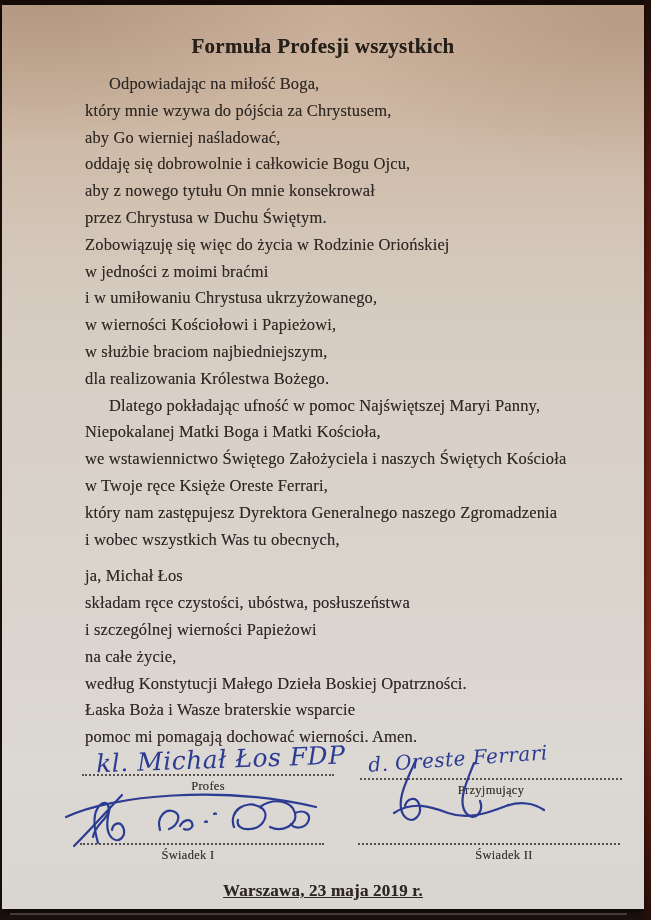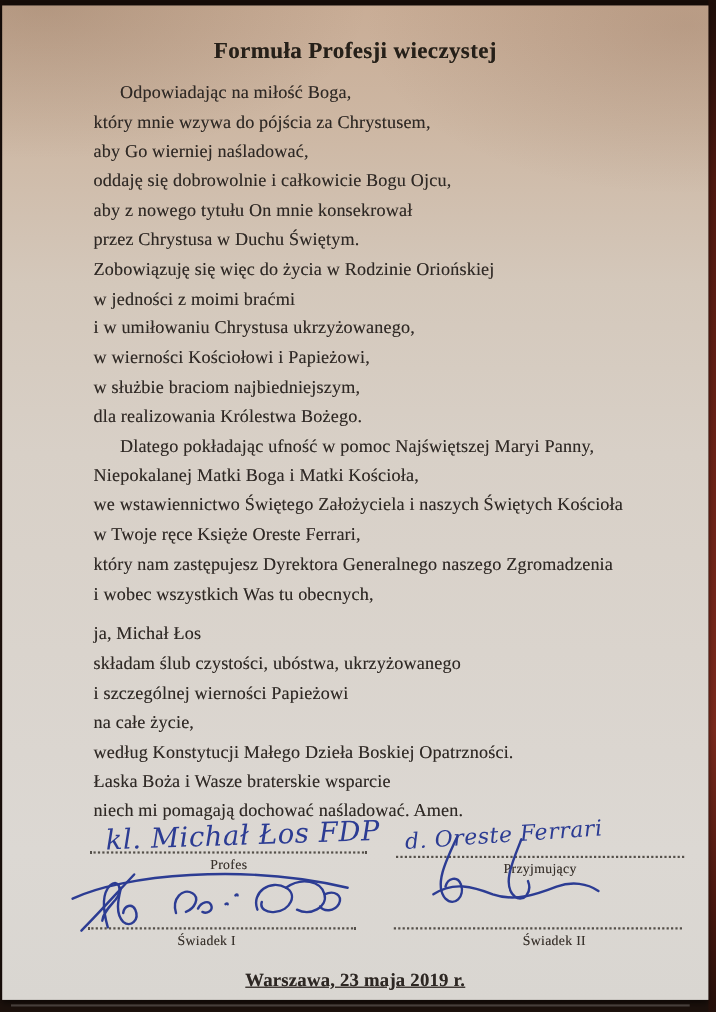--- a/index.html
+++ b/index.html
@@ -60,21 +60,21 @@
 </head>
 <body>
 
 <div class="photo">
   <div class="edge-left"></div>
   <div class="edge-right"></div>
   <div class="table-line"></div>
 
   <div class="paper">
 
-    <div class="title">Formuła Profesji wieczystej</div>
+    <div class="title">Formuła Profesji wszystkich</div>
 
     <div class="body-text">
       <div class="line indent">Odpowiadając na miłość Boga,</div>
       <div class="line">który mnie wzywa do pójścia za Chrystusem,</div>
       <div class="line">aby Go wierniej naśladować,</div>
       <div class="line">oddaję się dobrowolnie i całkowicie Bogu Ojcu,</div>
       <div class="line">aby z nowego tytułu On mnie konsekrował</div>
       <div class="line">przez Chrystusa w Duchu Świętym.</div>
       <div class="line">Zobowiązuję się więc do życia w Rodzinie Oriońskiej</div>
       <div class="line">w jedności z moimi braćmi</div>
@@ -82,26 +82,26 @@
       <div class="line">w wierności Kościołowi i Papieżowi,</div>
       <div class="line">w służbie braciom najbiedniejszym,</div>
       <div class="line">dla realizowania Królestwa Bożego.</div>
       <div class="line indent">Dlatego pokładając ufność w pomoc Najświętszej Maryi Panny,</div>
       <div class="line">Niepokalanej Matki Boga i Matki Kościoła,</div>
       <div class="line">we wstawiennictwo Świętego Założyciela i naszych Świętych Kościoła</div>
       <div class="line">w Twoje ręce Księże Oreste Ferrari,</div>
       <div class="line">który nam zastępujesz Dyrektora Generalnego naszego Zgromadzenia</div>
       <div class="line">i wobec wszystkich Was tu obecnych,</div>
       <div class="line gap">ja, Michał Łos</div>
-      <div class="line">składam ślub czystości, ubóstwa, ukrzyżowanego</div>
+      <div class="line">składam ręce czystości, ubóstwa, posłuszeństwa</div>
       <div class="line">i szczególnej wierności Papieżowi</div>
       <div class="line">na całe życie,</div>
       <div class="line">według Konstytucji Małego Dzieła Boskiej Opatrzności.</div>
       <div class="line">Łaska Boża i Wasze braterskie wsparcie</div>
-      <div class="line">niech mi pomagają dochować naśladować. Amen.</div>
+      <div class="line">pomoc mi pomagają dochować wierności. Amen.</div>
     </div>
 
     <div>
 
       <svg class="sig-hand" style="left:90px;top:732px;transform:rotate(-2deg);" width="250" height="44">
         <text x="4" y="31" font-size="25">kl. Michał Łos FDP</text>
       </svg>
       <div class="dotline" style="left:80px;top:769px;width:252px;"></div>
       <div class="sig-label" style="left:80px;top:774px;width:252px;">Profes</div>
 

